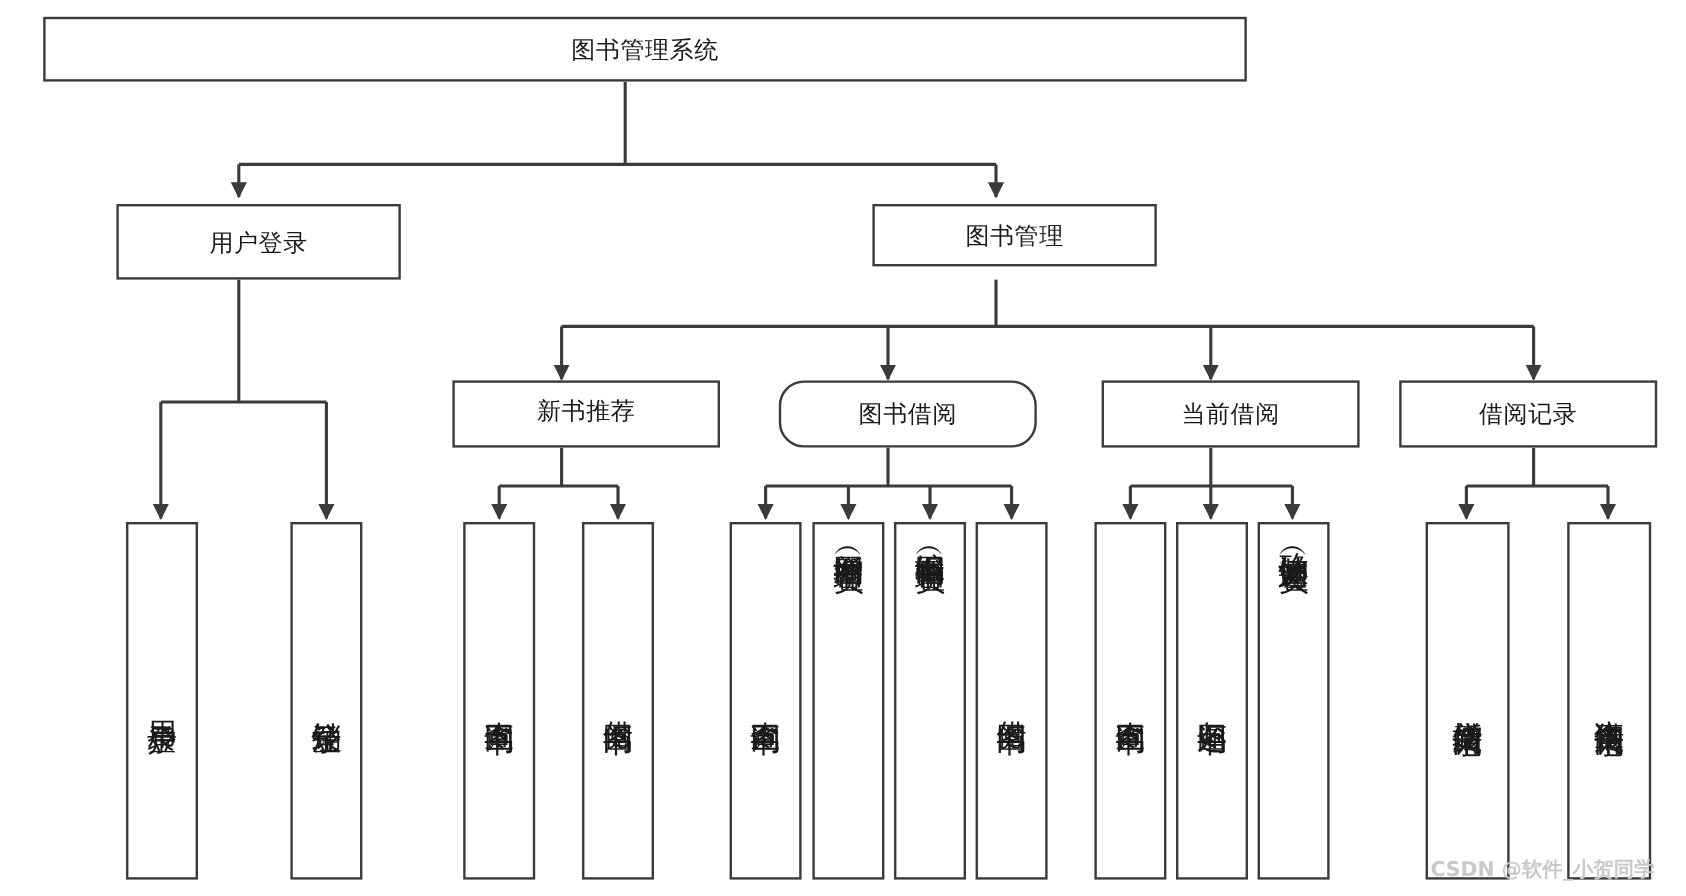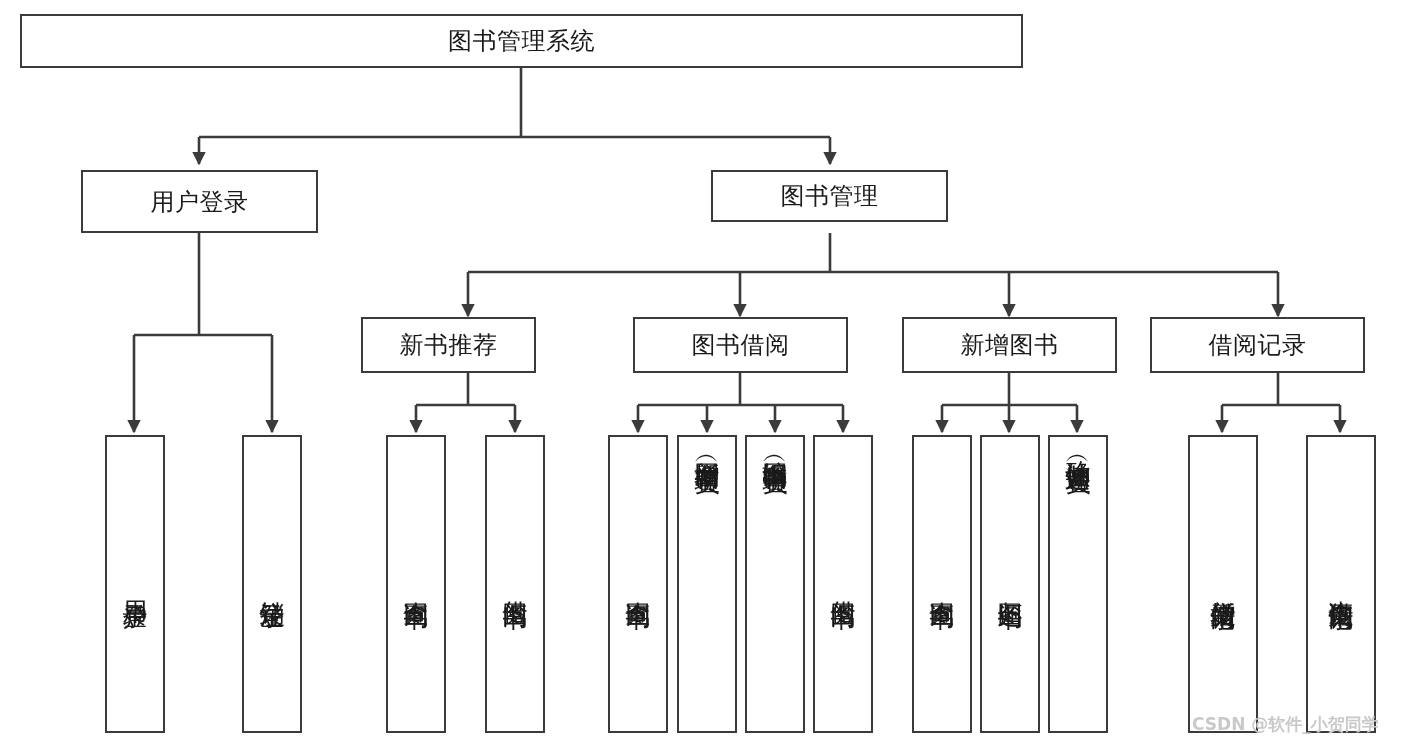--- a/index.html
+++ b/index.html
@@ -29,24 +29,25 @@
     box-sizing: border-box;
     border: 2.5px solid #3b3b3b;
     background: #ffffff;
     color: #1a1a1a;
     display: flex;
     align-items: center;
     justify-content: center;
     z-index: 2;
   }
   .node-h {
-    font-size: 24px;
+    font-size: 20px;
     line-height: 1;
     letter-spacing: 0.5px;
     white-space: nowrap;
+    margin-left: 16px;
   }
   .node-v {
     align-items: flex-start;
     justify-content: center;
     padding-top: 4px;
   }
   .node-v .vtext {
     writing-mode: vertical-rl;
     text-orientation: upright;
     font-size: 25px;
@@ -129,28 +130,28 @@
     <span>图书管理系统</span>
   </div>
 
   <div class="node node-h" style="left:81px; top:170px; width:237px; height:63px;">
     <span>用户登录</span>
   </div>
   <div class="node node-h" style="left:711px; top:170px; width:237px; height:52px;">
     <span>图书管理</span>
   </div>
 
-  <div class="node node-h" style="left:361px; top:317px; width:175px; height:56px;">
+  <div class="node node-h" style="left:361px; top:317px; width:223px; height:56px;font-family:Liberation Mono, monospace;">
     <span>新书推荐</span>
   </div>
-  <div class="node node-h" style="left:633px; top:317px; width:215px; height:56px;">
+  <div class="node node-h" style="left:633px; top:317px; width:215px; height:56px;border-radius:21px;">
     <span>图书借阅</span>
   </div>
   <div class="node node-h" style="left:902px; top:317px; width:215px; height:56px;">
-    <span>新增图书</span>
+    <span>当前借阅</span>
   </div>
   <div class="node node-h" style="left:1150px; top:317px; width:215px; height:56px;">
     <span>借阅记录</span>
   </div>
 
   <div class="node node-v center-v" style="left:105px; top:435px; width:60px; height:298px;">
     <span class="vtext">用户登录</span>
   </div>
   <div class="node node-v center-v" style="left:242px; top:435px; width:60px; height:298px;">
     <span class="vtext">注销登录</span>

